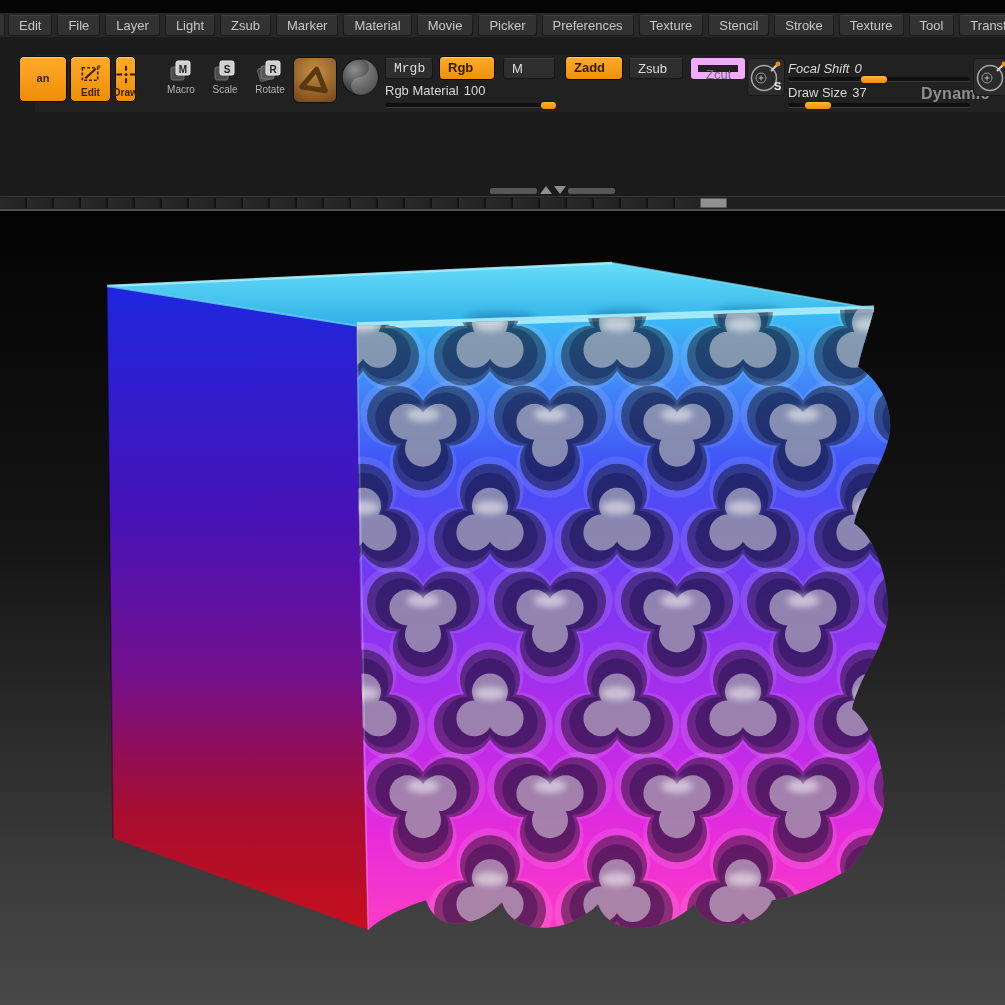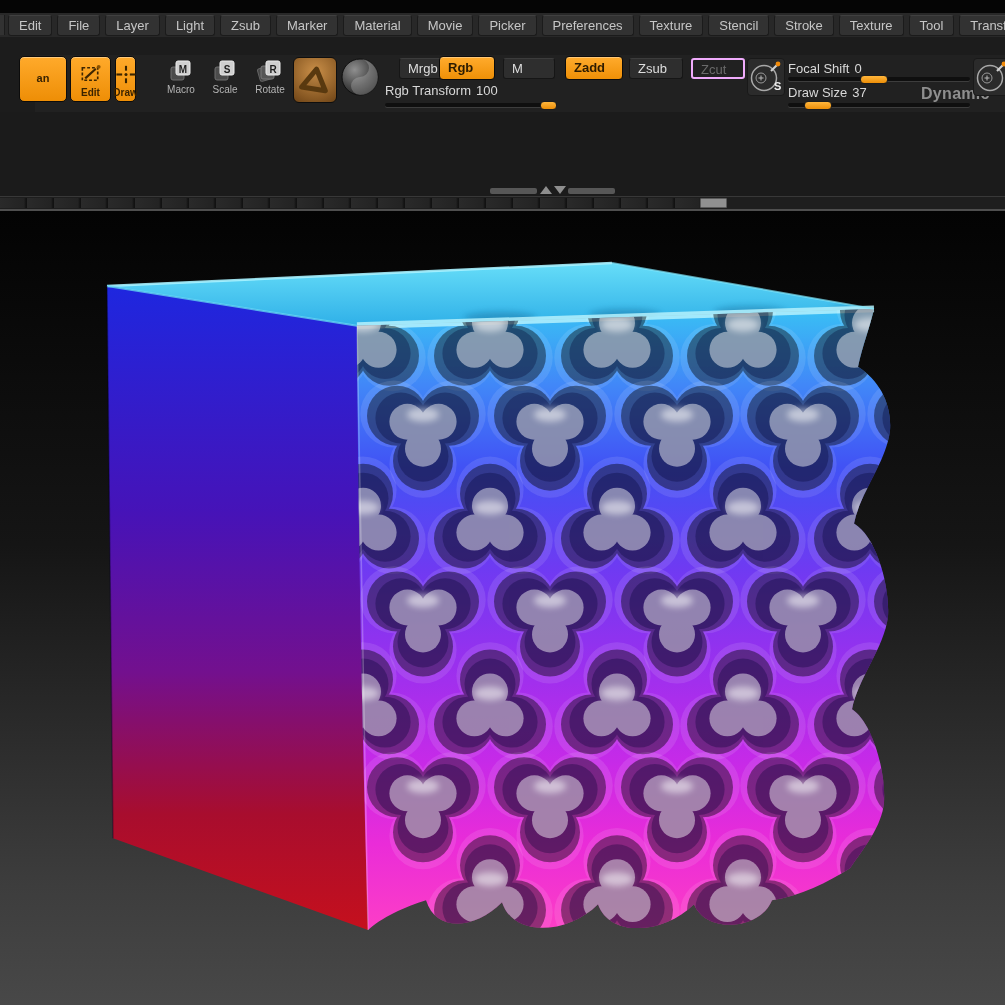--- a/index.html
+++ b/index.html
@@ -20,21 +20,21 @@
   .obtn{position:absolute;background:linear-gradient(#ffaa2b,#ee8e06);border:1px solid #0c0c0c;border-radius:5px;
         box-shadow:inset 0 1px 0 rgba(255,255,255,.38);color:#3a2300;display:flex;flex-direction:column;
         align-items:center;justify-content:space-between;box-sizing:border-box;}
   .obtn .lbl{font-size:10px;font-weight:bold;padding-bottom:3px;}
   .gtool{position:absolute;display:flex;flex-direction:column;align-items:center;color:#b4b4b4;font-size:10px;gap:1px;}
   .dbtn{position:absolute;background:#2e2e2e;border:1px solid #161616;border-top-color:#3c3c3c;border-radius:3px;
         color:#dedede;font-size:13px;line-height:19px;padding:0 0 0 8px;box-sizing:border-box;}
   .obtn2{position:absolute;background:linear-gradient(#ffab2d,#ef9007);border:1px solid #0c0c0c;border-radius:4px;
          color:#2e1c00;font-size:13px;font-weight:bold;line-height:22px;padding:0 0 0 8px;box-sizing:border-box;
          box-shadow:inset 0 1px 0 rgba(255,255,255,.35);}
-  .dis{background:transparent;border:2px solid #f0abfc;color:#6a6a6a;}
+  .dis{background:transparent;border:7px solid #f0abfc;color:#6a6a6a;}
   .brushbtn{position:absolute;left:258px;top:2px;width:42px;height:44px;border:1px solid #0e0e0e;border-radius:6px;
             background:radial-gradient(circle at 50% 32%,#cb9049,#8a5a24 72%,#6e4417);}
   .matbtn{position:absolute;left:306px;top:3px;width:38px;height:38px;border-radius:50%;}
   .slider{position:absolute;}
   .slider .lab{font-size:13px;color:#d8d8d8;white-space:nowrap;}
   .slider .val{margin-left:5px;font-size:13px;color:#d8d8d8;}
   .track{position:absolute;left:0;right:0;bottom:0;height:4px;background:#0f0f0f;border-radius:2px;
          box-shadow:0 1px 0 #3d3d3d;}
   .handle{position:absolute;bottom:-3px;height:9px;background:linear-gradient(#ffb63c,#ec8e08);
           border:1px solid #1d1d1d;border-radius:4px;box-sizing:border-box;}
@@ -154,26 +154,26 @@
             <stop offset="0" stop-color="#8f8f8f"></stop>
               <stop offset="0.55" stop-color="#484848"></stop>
               <stop offset="1" stop-color="#141414"></stop>
           </radialGradient>
         </defs>
         <circle cx="19" cy="19" r="18" fill="url(#sph)" stroke="#0d0d0d"></circle>
         <path d="M19,1 a18,18 0 0 1 0,36 a9,9 0 0 1 0,-18 a9,9 0 0 0 0,-18" fill="#c2c2c2" opacity="0.32"></path>
       </svg>
     </div>
 
-    <div class="dbtn" style="left:364px;top:3px;width:48px;height:21px;"><span>Mrgb</span></div>
+    <div class="dbtn" style="left:350px;top:3px;width:48px;height:21px;font-family:Liberation Mono, monospace;"><span>Mrgb</span></div>
     <div class="obtn2" style="left:404px;top:1px;width:56px;height:24px;"><span>Rgb</span></div>
     <div class="dbtn" style="left:468px;top:3px;width:52px;height:21px;"><span>M</span></div>
 
     <div class="slider" style="left:350px;top:26px;width:172px;height:26px;">
-      <span class="lab">Rgb Transform</span><span class="val">100</span>
+      <span class="lab">Rgb Material</span><span class="val">100</span>
       <div class="track"></div>
       <div class="handle" style="left:155px;width:17px;"></div>
     </div>
 
     <div class="obtn2" style="left:530px;top:1px;width:58px;height:24px;"><span>Zadd</span></div>
     <div class="dbtn" style="left:594px;top:3px;width:54px;height:21px;"><span>Zsub</span></div>
     <div class="dbtn dis" style="left:656px;top:3px;width:54px;height:21px;"><span>Zcut</span></div>
 
 
     <div class="cicon" style="left:712px;top:3px;">
@@ -181,21 +181,21 @@
         <circle cx="16" cy="19" r="12.5" fill="none" stroke="#a8a8a8" stroke-width="1.5"></circle>
         <circle cx="13" cy="19" r="5" fill="none" stroke="#9a9a9a"></circle>
         <line x1="13" y1="16.5" x2="13" y2="21.5" stroke="#bbbbbb"></line>
         <line x1="10.5" y1="19" x2="15.5" y2="19" stroke="#bbbbbb"></line>
         <line x1="23" y1="12" x2="30" y2="5" stroke="#d0d0d0" stroke-width="2.2"></line>
         <circle cx="30" cy="5" r="2.4" fill="#f08a0a"></circle>
         <text x="26" y="31" font-size="11" font-weight="bold" fill="#eeeeee">S</text>
       </svg>
     </div>
 
-    <div class="slider" style="left:753px;top:4px;width:182px;height:22px;">
+    <div class="slider" style="left:753px;top:4px;width:182px;height:22px;font-style:italic;">
       <span class="lab">Focal Shift</span><span class="val">0</span>
       <div class="track"></div>
       <div class="handle" style="left:72px;width:28px;"></div>
     </div>
 
     <div class="slider" style="left:753px;top:28px;width:182px;height:24px;">
       <span class="lab">Draw Size</span><span class="val">37</span>
       <div class="track"></div>
       <div class="handle" style="left:16px;width:28px;"></div>
     </div>

